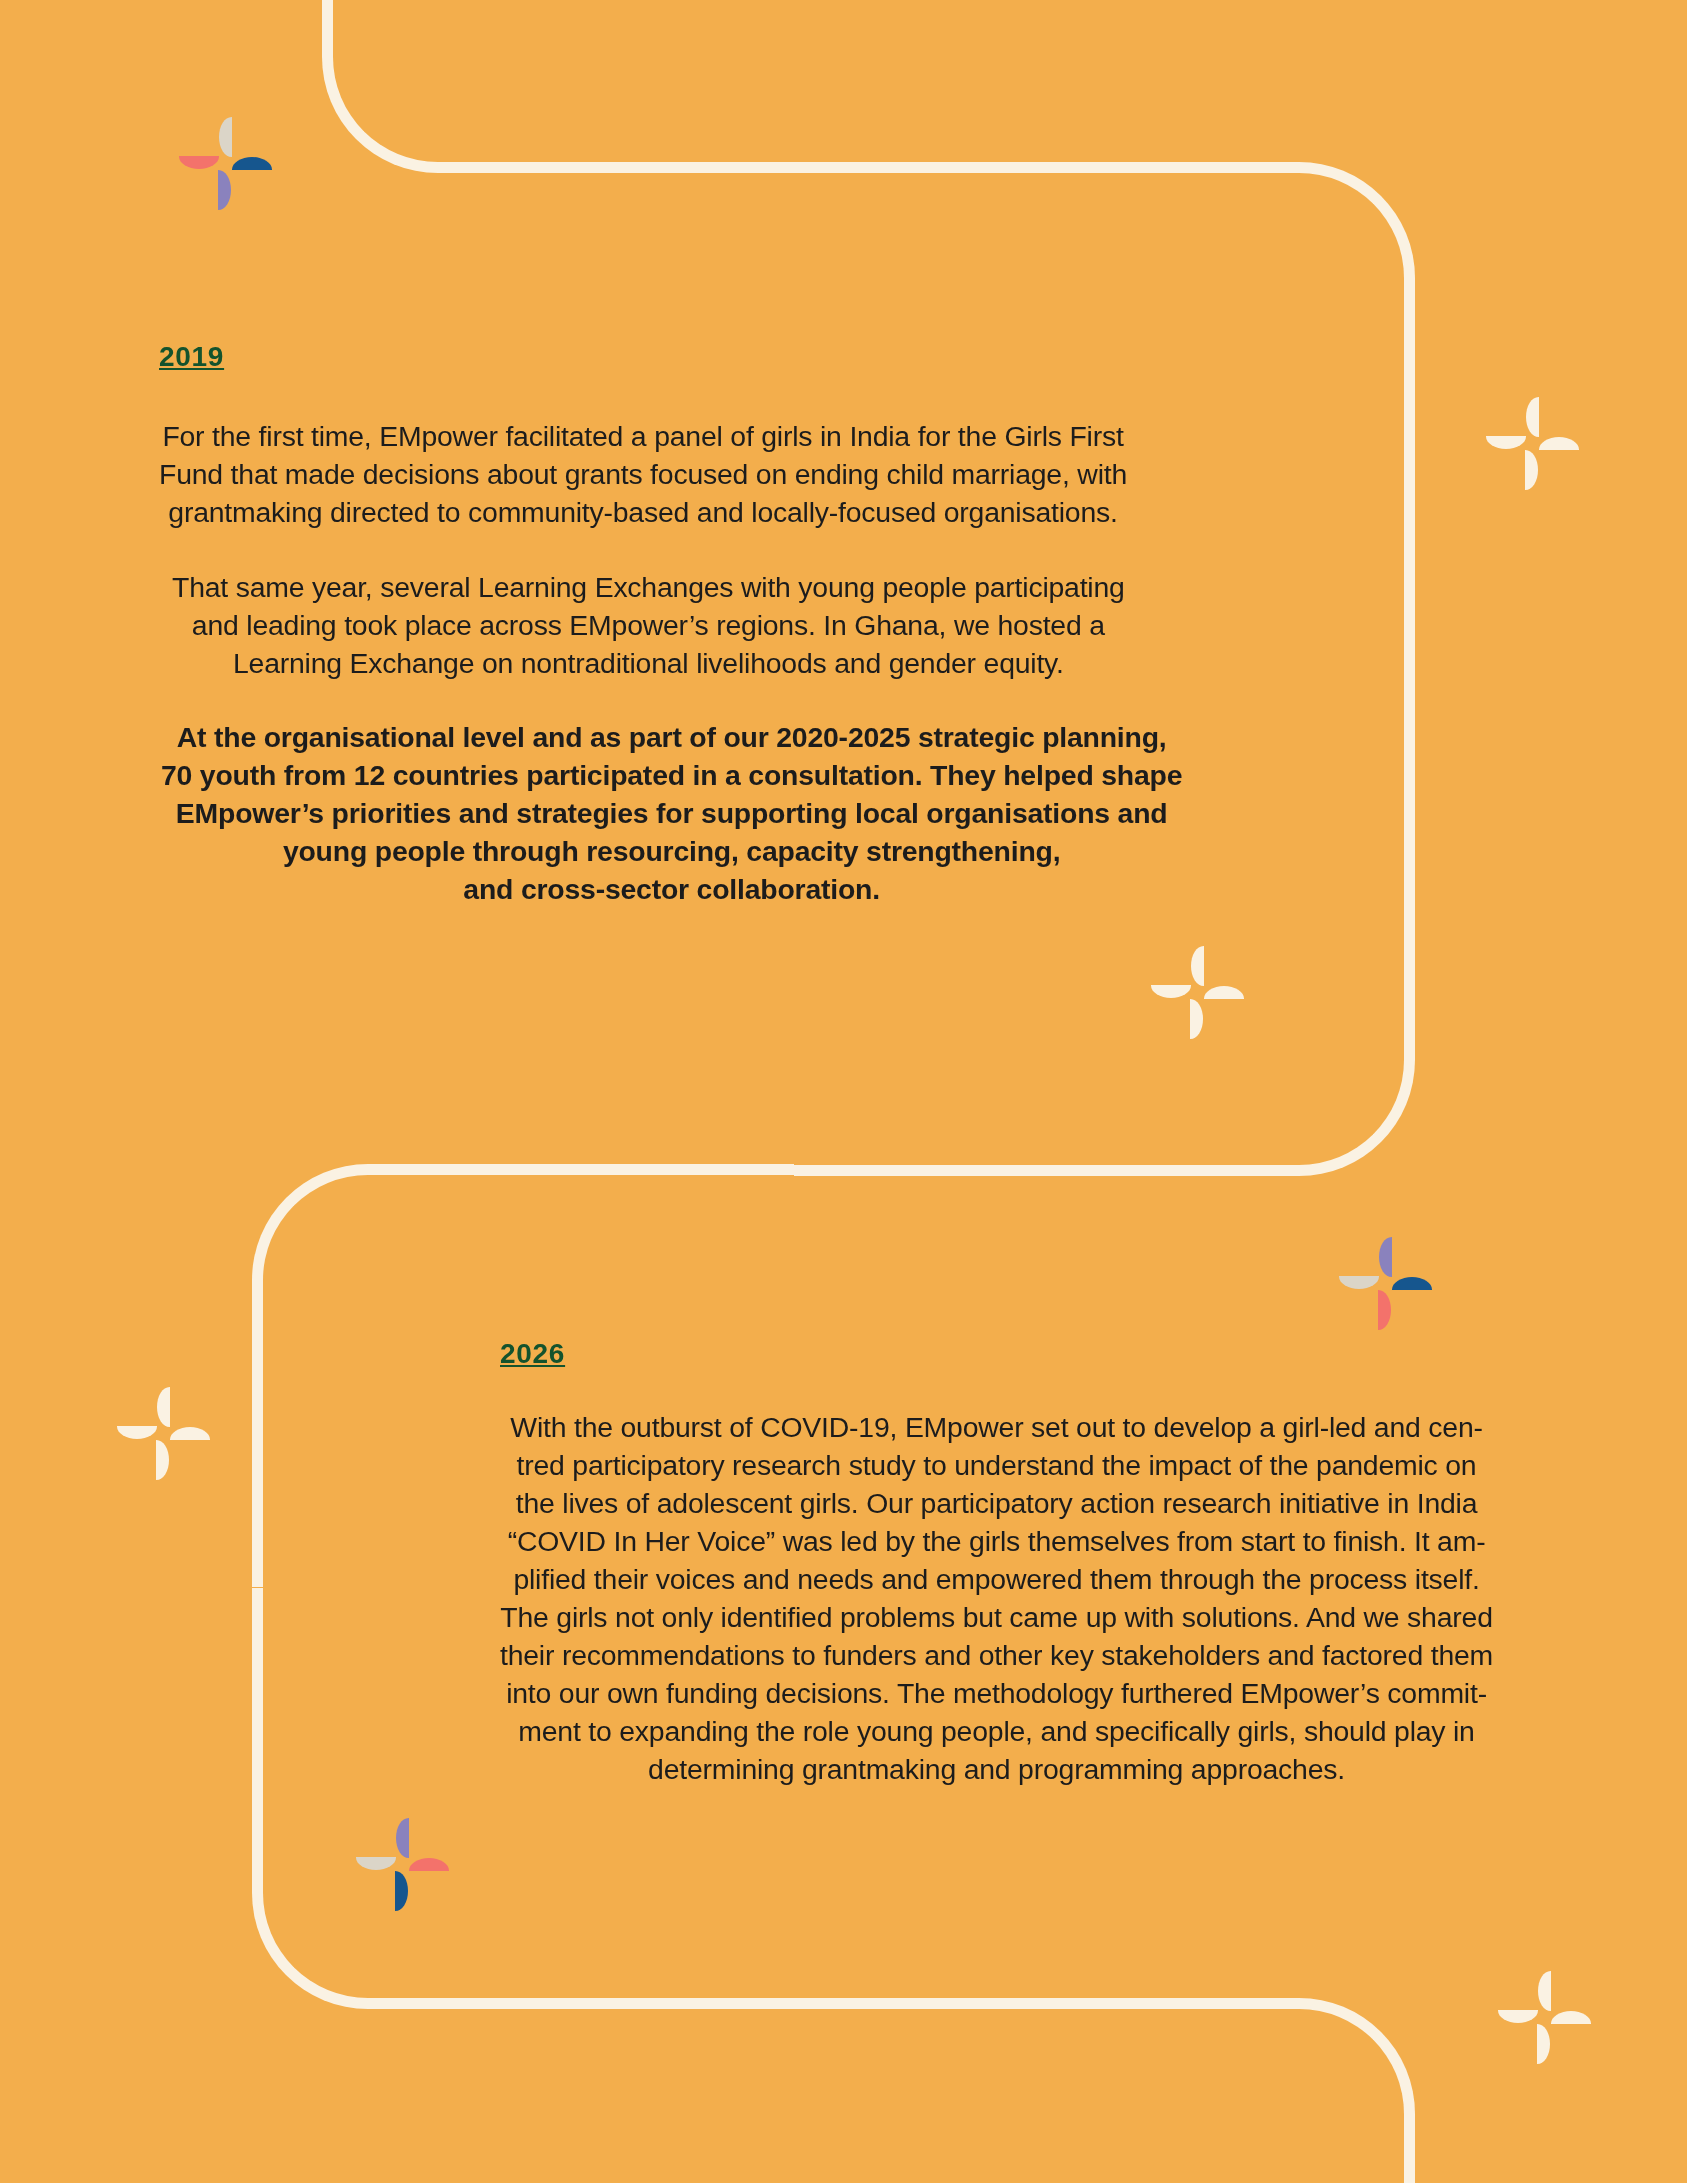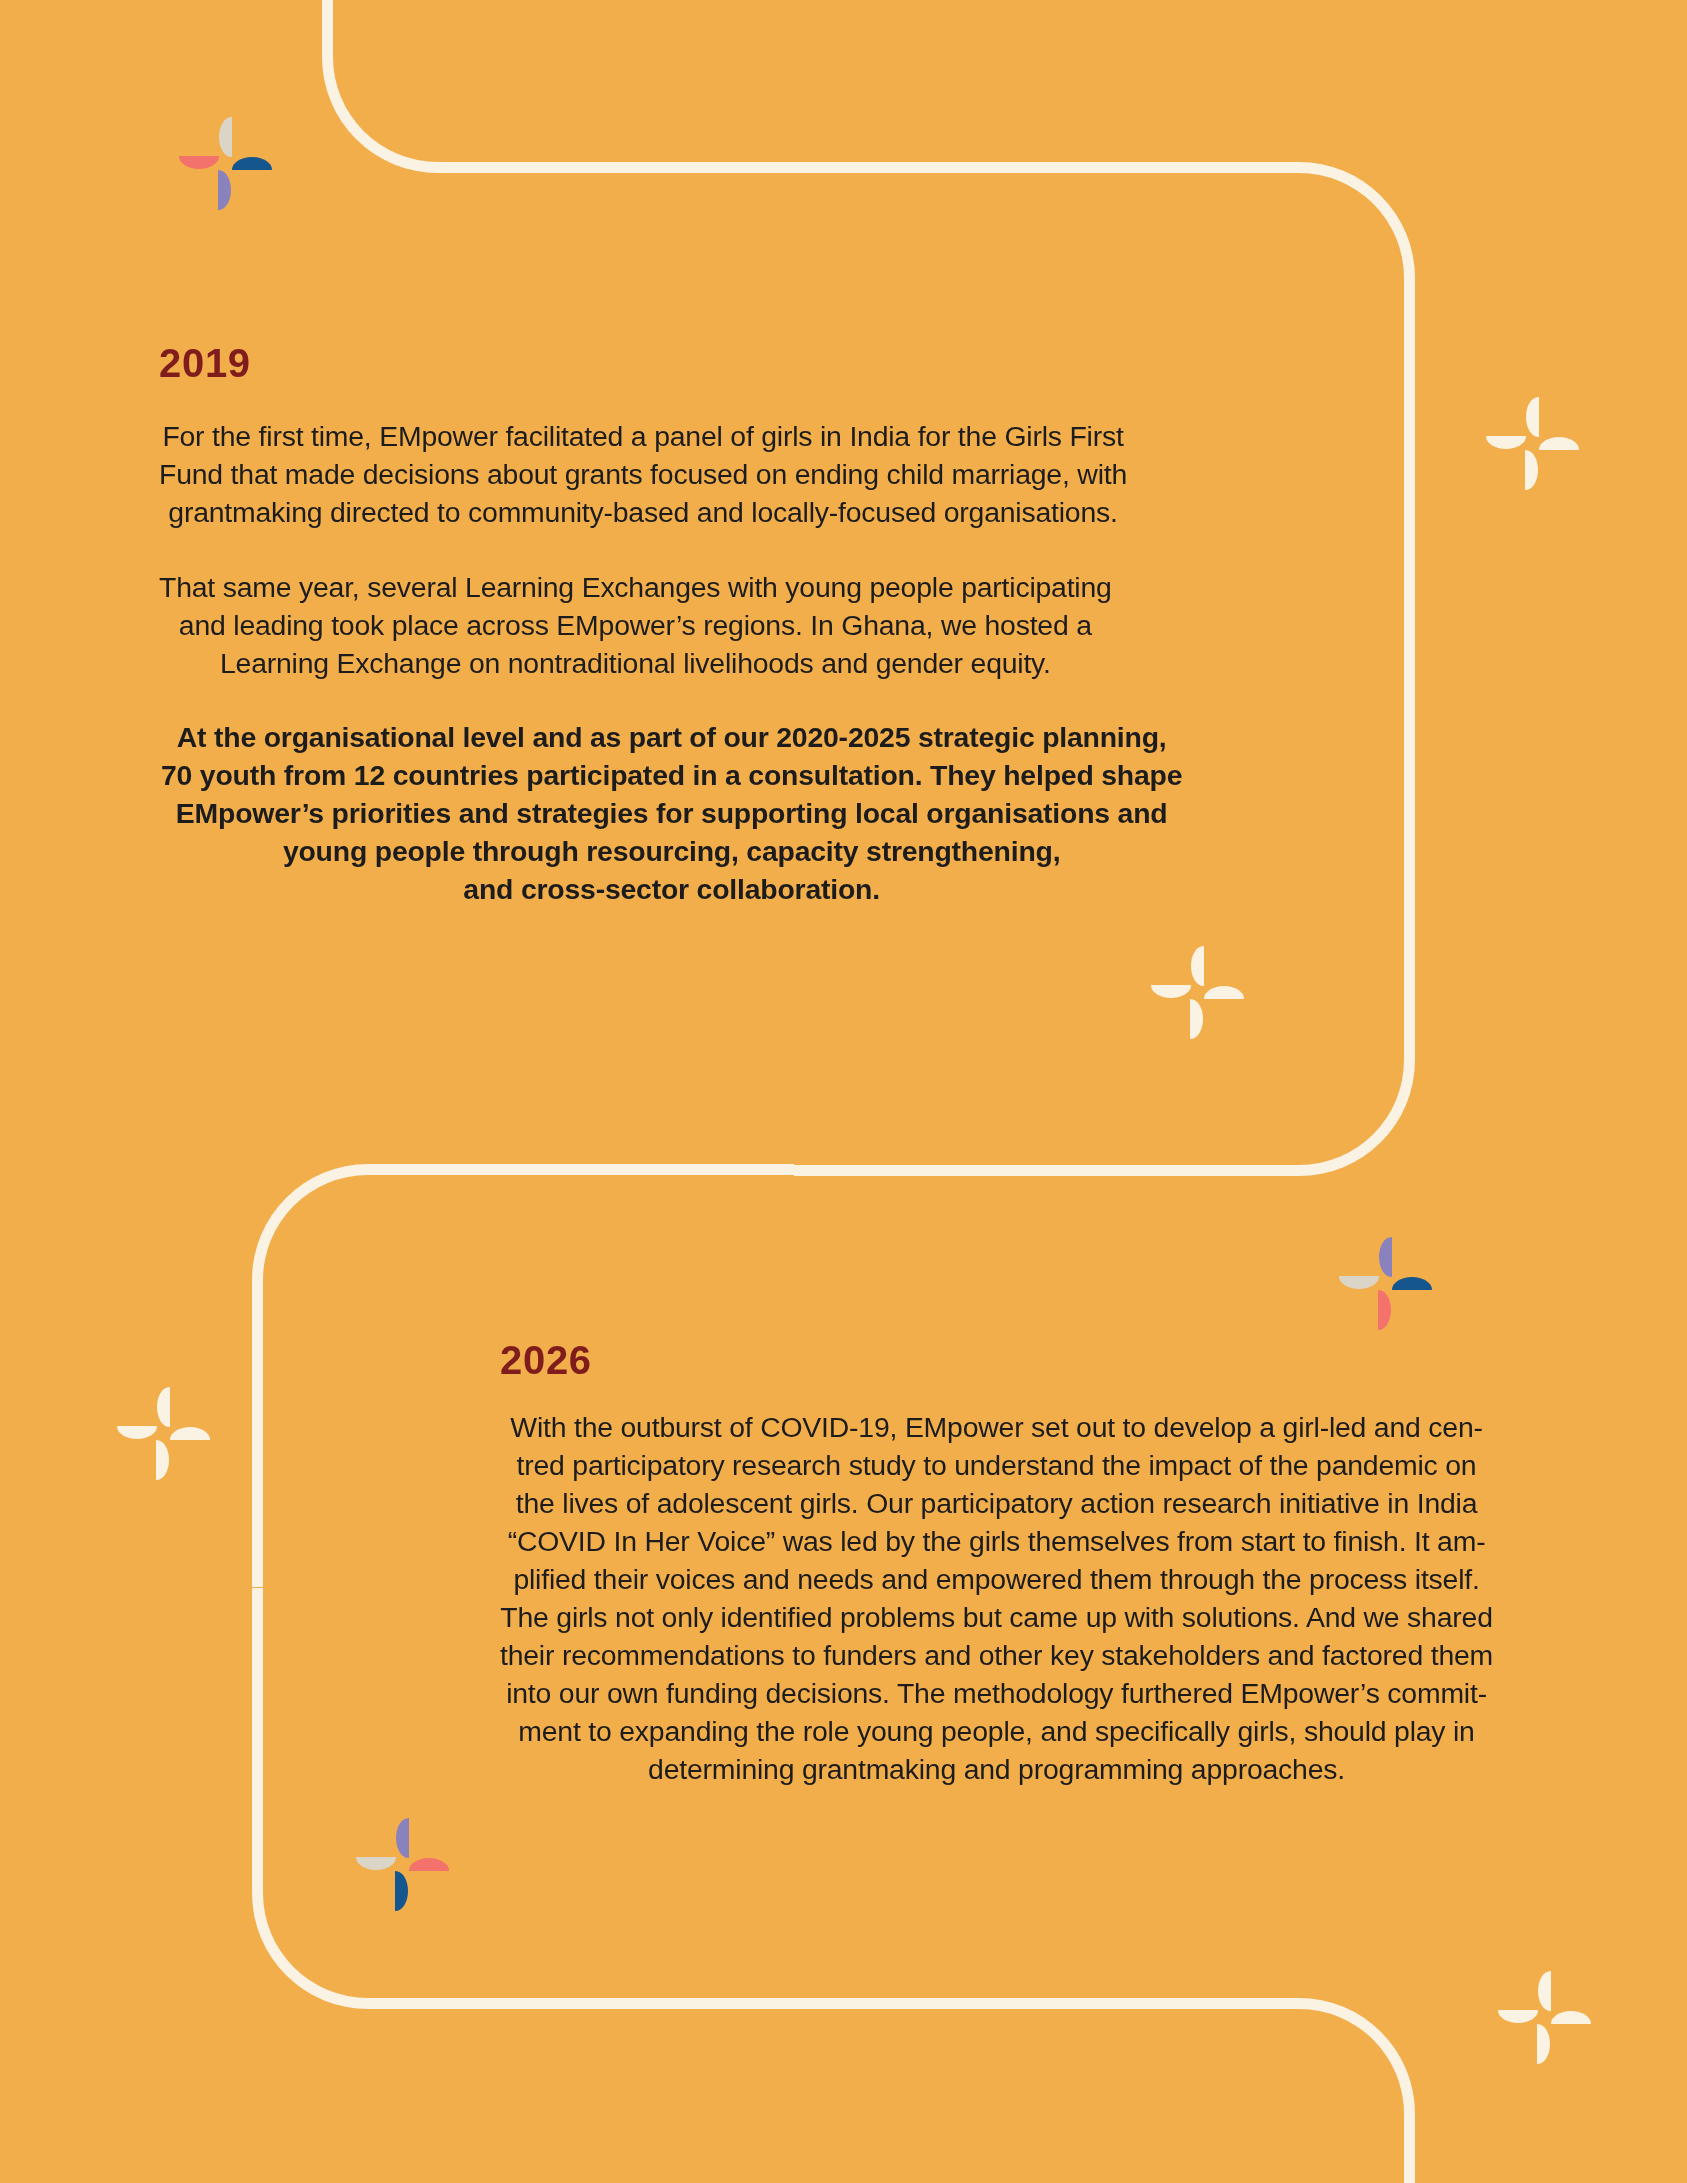--- a/index.html
+++ b/index.html
@@ -49,38 +49,39 @@
   .petal.p-right {left:6.6px; top:-6px;  width:40px; height:12.6px;
                   border-radius:20px 20px 0 0 / 12.6px 12.6px 0 0;}
   .petal.p-bottom{left:-6.6px;top:6.6px;  width:12.6px; height:40px;
                   border-radius:0 12.6px 12.6px 0 / 0 20px 20px 0;}
   .petal.p-left  {left:-46px;top:-6.6px; width:40px; height:12.6px;
                   border-radius:0 0 20px 20px / 0 0 12.6px 12.6px;}
 
   
   .year-heading{
     position:absolute;
-    font-size:40px;
+    font-size:28px;
     font-weight:bold;
     letter-spacing:0.7px;
-    color:#7f1d1d;
+    color:#14532d;
     line-height:1;
+    text-decoration:underline;
   }
   .para{
     position:absolute;
     font-size:28.4px;
     line-height:38px;
     letter-spacing:-0.2px;
     color:#1C1C1C;
     white-space:pre-line;
     text-align:center;
   }
   #h-2019{left:159px;top:343px;}
   #p-2019-1{left:159px;top:417px;}
-  #p-2019-2{left:159px;top:568px;}
+  #p-2019-2{left:172px;top:568px;}
   #p-2019-3{left:161px;top:718px;font-weight:bold;}
   #h-2020{left:500px;top:1340px;}
   #p-2020-1{left:500px;top:1408px;}
 </style>
 </head>
 <body>
 
 <div class="page">
 
   <div class="line-seg seg-a"></div>

